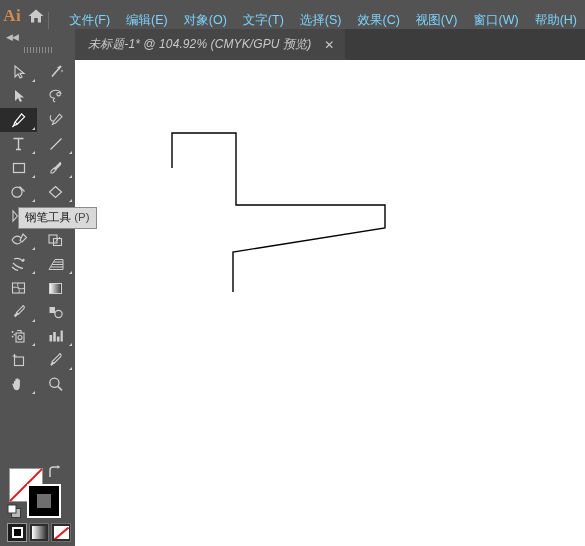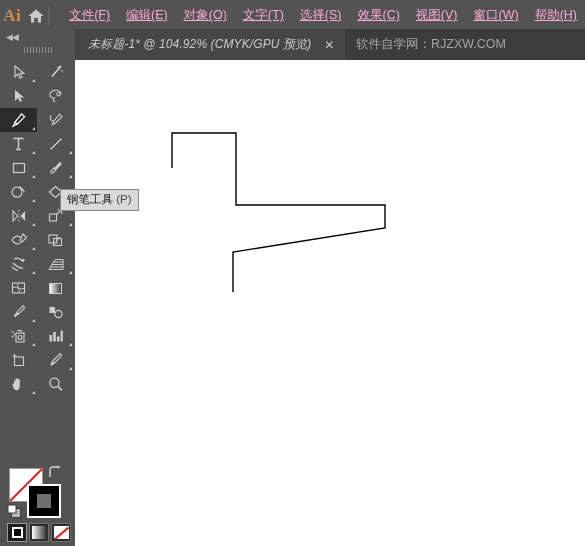--- a/index.html
+++ b/index.html
@@ -8,37 +8,37 @@
     font-family: "Liberation Sans", "DejaVu Sans", sans-serif;
     background: #535353;
     overflow: hidden;
     -webkit-font-smoothing: antialiased;
   }
   #app { position: relative; width: 585px; height: 546px; }
 
   
   .menubar {
     position: absolute; left: 0; top: 1px; width: 585px; height: 29px;
-    background: #535353; display: flex; align-items: center;
+    background: #535353; display: flex; align-items: flex-end;
   }
   .ai-logo {
     width: 34px; height: 29px; display: flex; align-items: center; justify-content: center;
     color: #d08b4f; font-size: 17px; font-weight: bold; letter-spacing: .5px;
     font-family: "Liberation Serif", serif;
   }
   .home-btn {
     width: 30px; height: 29px; display: flex; align-items: center; justify-content: center;
   }
   .home-btn svg { display:block; }
   .menu-sep {
     width: 1px; height: 18px; background: #6e6e6e; margin: 0 4px 0 2px;
   }
   .menu-items { display: flex; align-items: center; margin-left: 8px; }
   .menu-item {
-    color: #f9a8d4; font-size: 12.5px; padding: 4px 8px; white-space: nowrap; line-height: 1; text-decoration: underline;
+    color: #7dd3fc; font-size: 12.5px; padding: 4px 8px; white-space: nowrap; line-height: 1;
   }
 
   
   .tabbar {
     position: absolute; left: 0; top: 29px; width: 585px; height: 31px;
     background: #3c3c3c;
   }
   .tab-leftpanel-head {
     position: absolute; left: 0; top: 0; width: 75px; height: 31px;
     background: #535353;
@@ -89,26 +89,25 @@
   .tool .corner {
     position: absolute; right: 2px; bottom: 2px;
     width: 0; height: 0;
     border-left: 3px solid transparent;
     border-bottom: 3px solid #cfcfcf;
   }
   .tool.selected .corner { border-bottom-color: #cfcfcf; }
 
   
   .tooltip {
-    position: absolute; left: 18px; top: 129px;
+    position: absolute; left: 18px; top: 147px;
     background: #d9d9d9; border: 1px solid #8a8a8a;
     color: #1a1a1a; font-size: 11.5px;
     padding: 3px 6px 4px 6px; white-space: nowrap; z-index: 40;
     line-height: 1.1;
-    margin-left: 42px;
   }
   .tooltip .shortcut { color: #4a4a4a; }
 
   
   .colorbox { position: absolute; left: 0; top: 345px; width: 75px; height: 141px; }
 
   .fill-swatch {
     position: absolute; left: 9px; top: 63px; width: 34px; height: 34px;
     background: #ffffff; border: 1px solid #9a9a9a; z-index: 2;
   }
@@ -184,21 +183,20 @@
   <div class="tabbar">
     <div class="tab-leftpanel-head">
       <div class="collapse-chevron">◀◀</div>
       <div class="grip"></div>
     </div>
     <div class="doc-tab">
       <div class="doc-tab-title">未标题-1* @ 104.92% (CMYK/GPU 预览)</div>
       <div class="doc-tab-close">✕</div>
     </div>
     <div class="tab-underline"></div>
-    <div class="watermark">软件自学网：RJZXW.COM</div>
   </div>
 
   <div class="toolpanel">
     <div class="tool-grid">
 
       <div class="tool">
         <svg width="16" height="16" viewBox="0 0 16 16">
             <path d="M4 2 L4 13 L7 10 L9 14 L11 13 L9 9.4 L13 9.4 Z" fill="none" stroke="#cfcfcf" stroke-width="1.1"></path>
           </svg>
         <span class="corner"></span>

